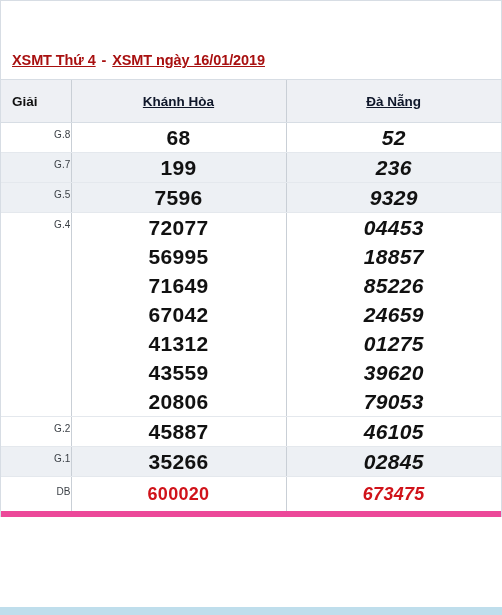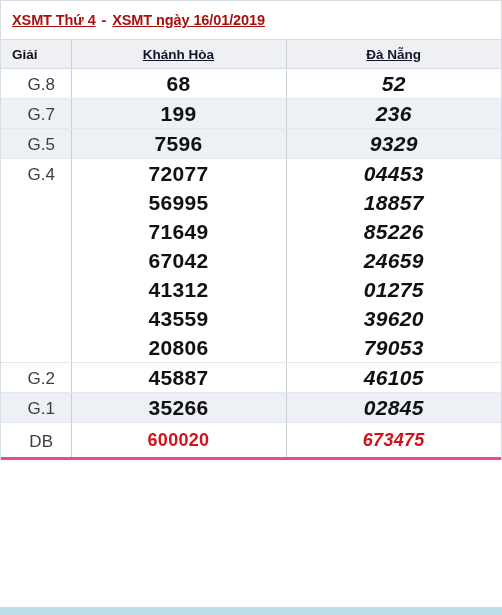--- a/index.html
+++ b/index.html
@@ -32,20 +32,21 @@
   }
   
   .title-bar {
     height: 39px;
     box-sizing: border-box;
     display: flex;
     align-items: center;
     padding-left: 11px;
     background: #ffffff;
     border-bottom: 1px solid #d7dde4;
+    margin-top: 40px;
   }
   .title-text {
     font-size: 14.5px;
     font-weight: bold;
     letter-spacing: -0.1px;
     white-space: nowrap;
   }
   .title-link {
     color: #a81010;
     text-decoration: underline;
@@ -60,21 +61,21 @@
     border-collapse: collapse;
     width: 500px;
     table-layout: fixed;
   }
   table.results col.c-prize { width: 70px; }
   table.results col.c-col1  { width: 215px; }
   table.results col.c-col2  { width: 215px; }
 
   thead th {
     background: #eef0f4;
-    height: 28px;
+    height: 42px;
     border-bottom: 1px solid #d7dde4;
     border-right: 1px solid #c9cfd6;
     font-size: 13.5px;
     padding: 0;
     vertical-align: middle;
   }
   thead th:last-child { border-right: none; }
   .th-prize {
     color: #111111;
     font-weight: bold;
@@ -92,26 +93,26 @@
   tbody tr.band-white > td { background: #ffffff; }
   tbody tr.band-gray  > td { background: #edf0f4; margin-left: 12px; }
 
   tbody td {
     border-right: 1px solid #c9cfd6;
     border-bottom: 1px solid #e4e8ed;
     padding: 0;
     vertical-align: top;
   }
   tbody td:last-child { border-right: none; font-style: italic; }
-  tbody tr:last-child > td { border-bottom: 3px solid #ec4899; }
+  tbody tr:last-child > td { border-bottom: 6px solid #ec4899; }
 
   td.prize-label {
-    font-size: 17px;
+    font-size: 10px;
     color: #3a3f45;
-    text-align: center;
+    text-align: right;
     padding: 6px 0 0 11px;
     letter-spacing: 0.1px;
     font-weight: normal;
   }
   td.num-cell {
     text-align: center;
   }
   .num {
     display: block;
     font-size: 21px;

